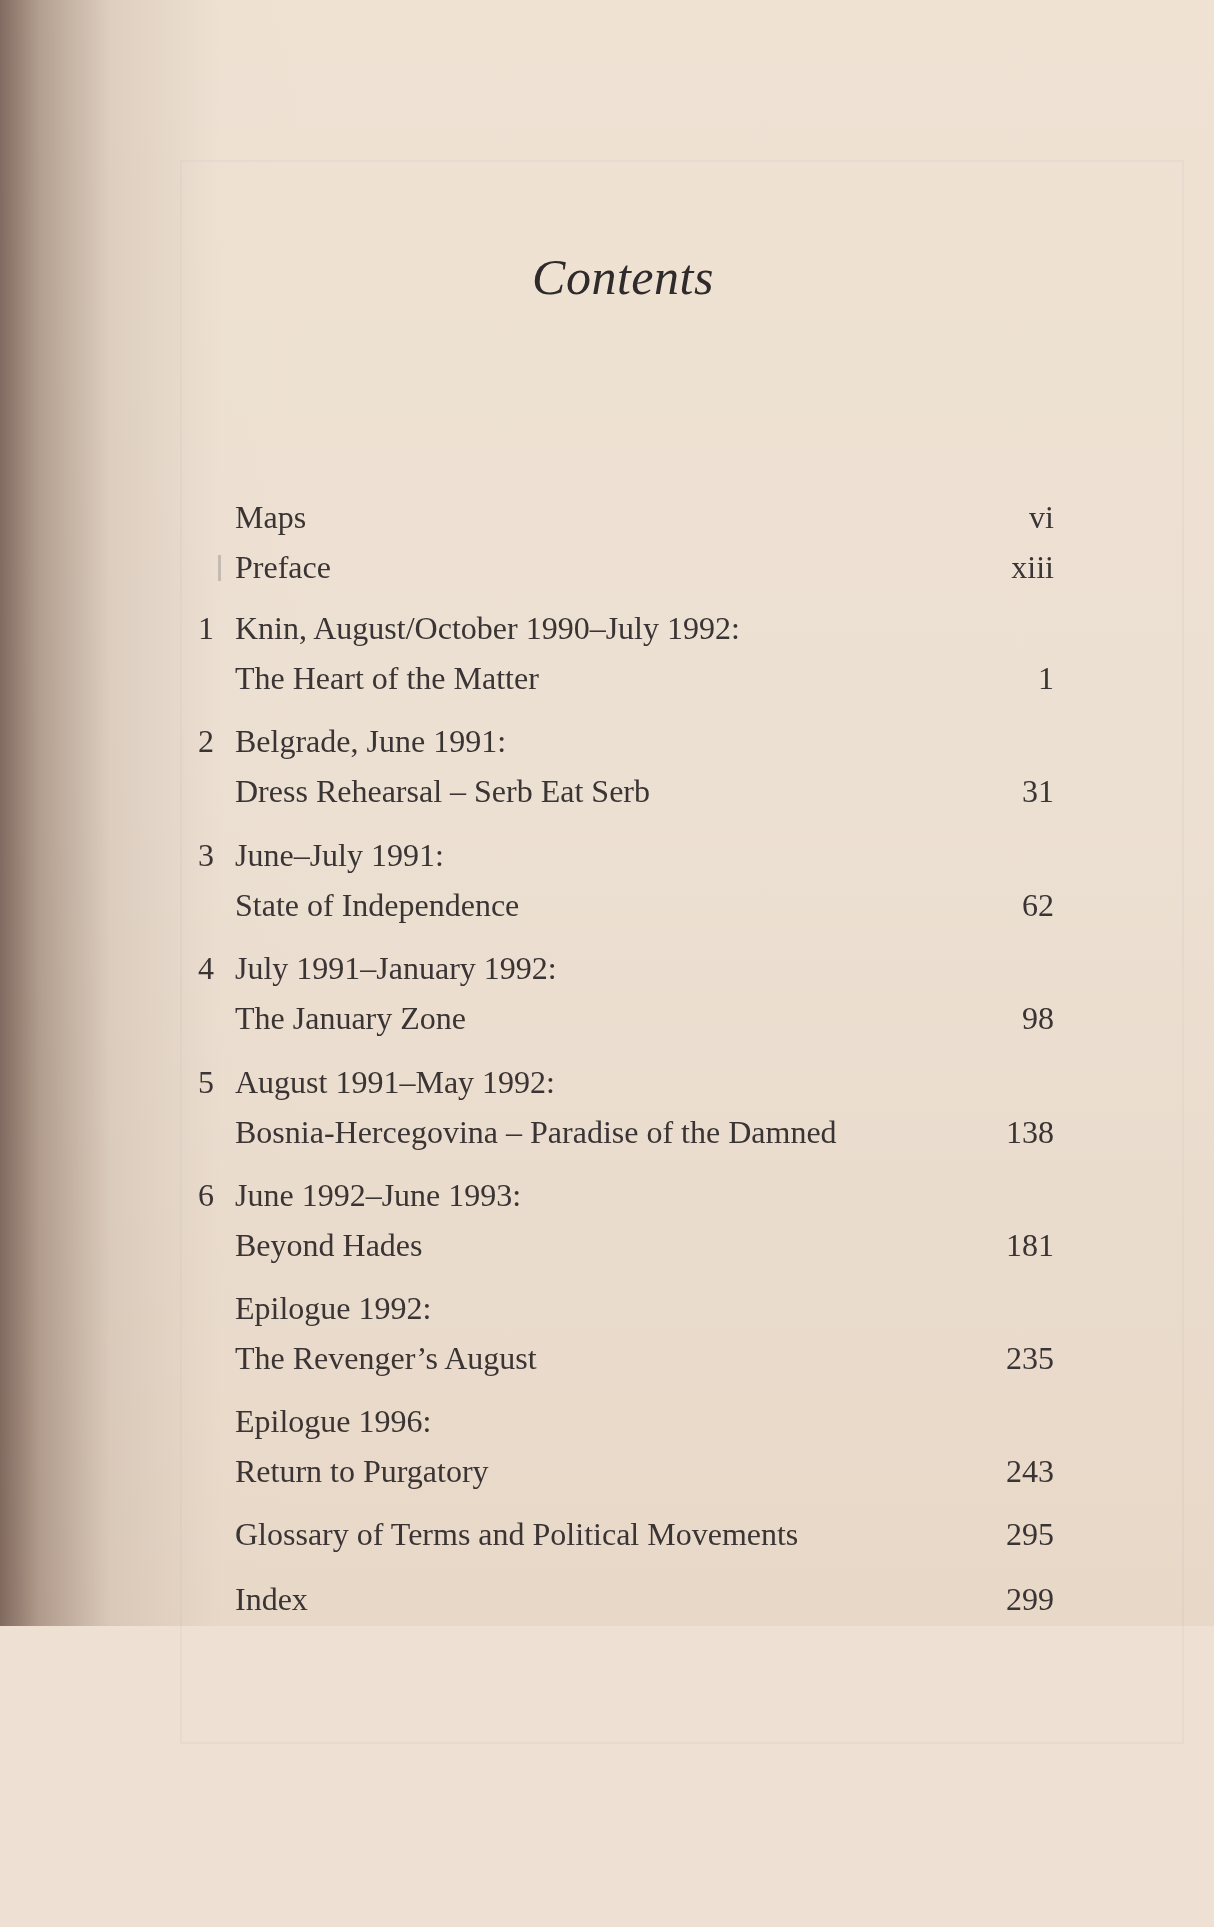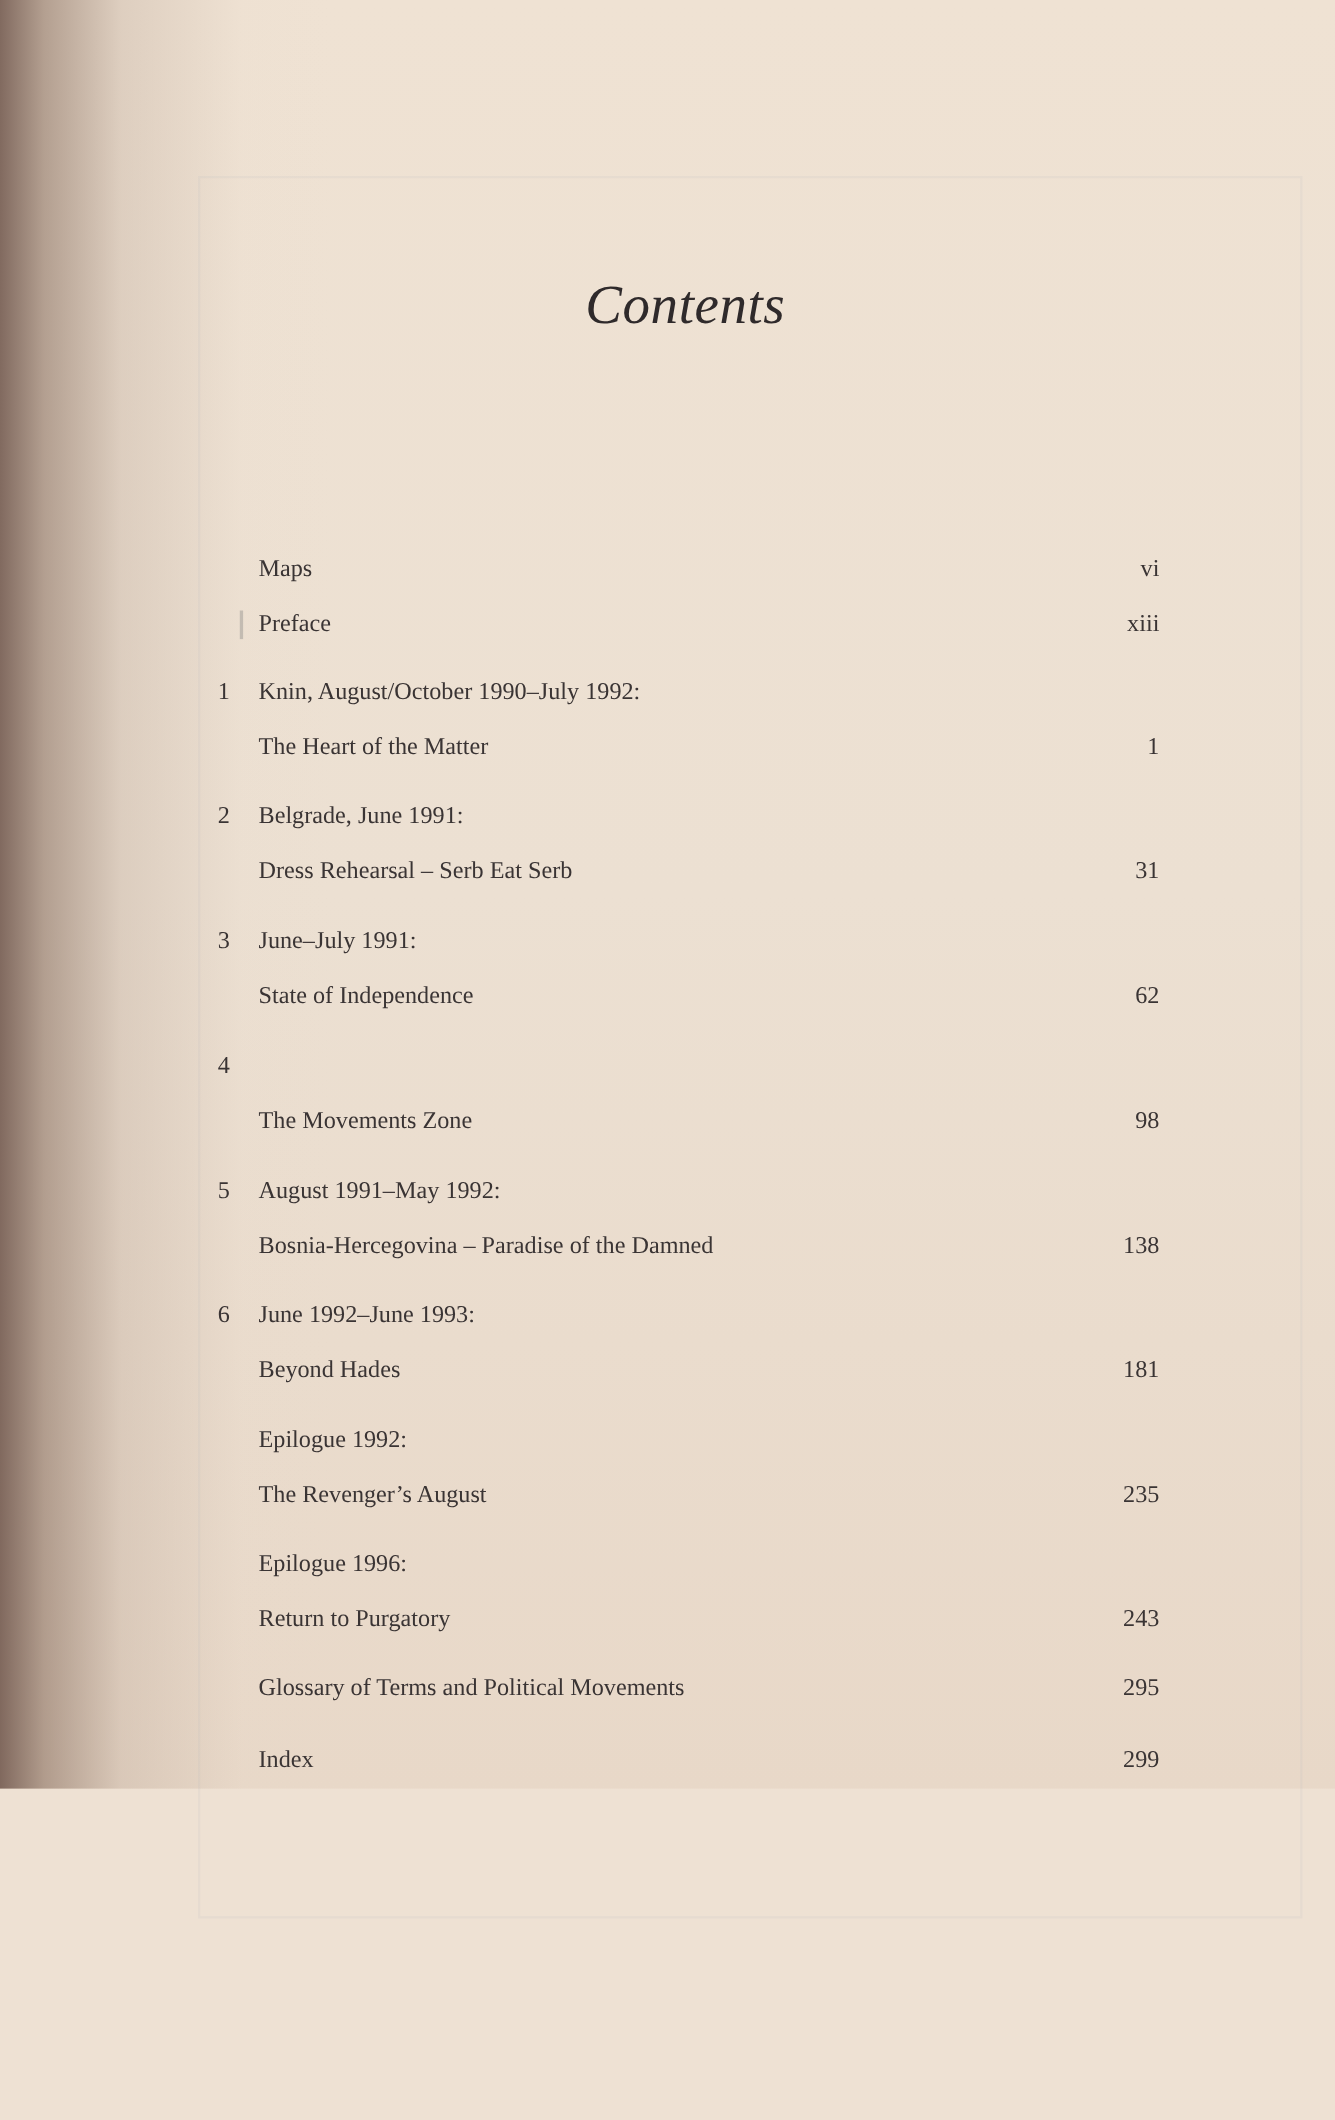--- a/index.html
+++ b/index.html
@@ -18,21 +18,21 @@
   .page::after{
     content:"";position:absolute;left:180px;top:160px;width:1000px;height:1580px;
     border:2px solid rgba(170,180,190,0.12);
   }
   .title{
     position:absolute;left:0;width:1214px;top:248px;text-align:center;
     font-style:italic;font-size:50px;letter-spacing:0.5px;color:#2f2a2b;
     padding-left:32px;box-sizing:border-box;
   }
   .toc{position:absolute;left:0;top:0;width:1214px;}
-  .row{position:absolute;left:0;width:1214px;height:40px;font-size:22px;line-height:40px;}
+  .row{position:absolute;left:0;width:1214px;height:40px;font-size:32px;line-height:40px;}
   .num{position:absolute;left:198px;width:24px;text-align:left;}
   .text{position:absolute;left:235px;white-space:nowrap;}
   .page-num{position:absolute;right:160px;text-align:left;}
   .mark{position:absolute;left:218px;top:8px;width:3px;height:26px;background:rgba(120,120,120,0.35);}
 </style>
 </head>
 <body>
 
 <div class="page">
   <div class="title">Contents</div>
@@ -72,23 +72,24 @@
       <span class="num">3</span>
       <span class="text">June–July 1991:</span>
     </div>
     <div class="row" style="top:885px">
       <span class="text">State of Independence</span>
       <span class="page-num">62</span>
     </div>
 
     <div class="row" style="top:948px">
       <span class="num">4</span>
+      <span class="text">July 1991–January 1992:</span>
     </div>
     <div class="row" style="top:998px">
-      <span class="text">The Movements Zone</span>
+      <span class="text">The January Zone</span>
       <span class="page-num">98</span>
     </div>
 
     <div class="row" style="top:1062px">
       <span class="num">5</span>
       <span class="text">August 1991–May 1992:</span>
     </div>
     <div class="row" style="top:1112px">
       <span class="text">Bosnia-Hercegovina – Paradise of the Damned</span>
       <span class="page-num">138</span>

